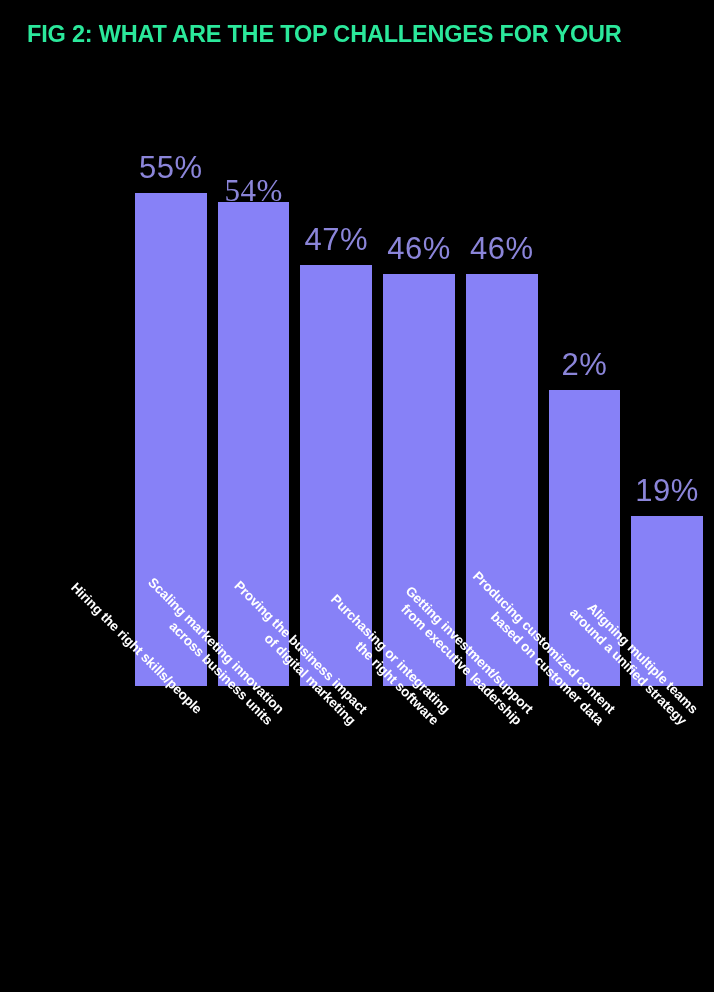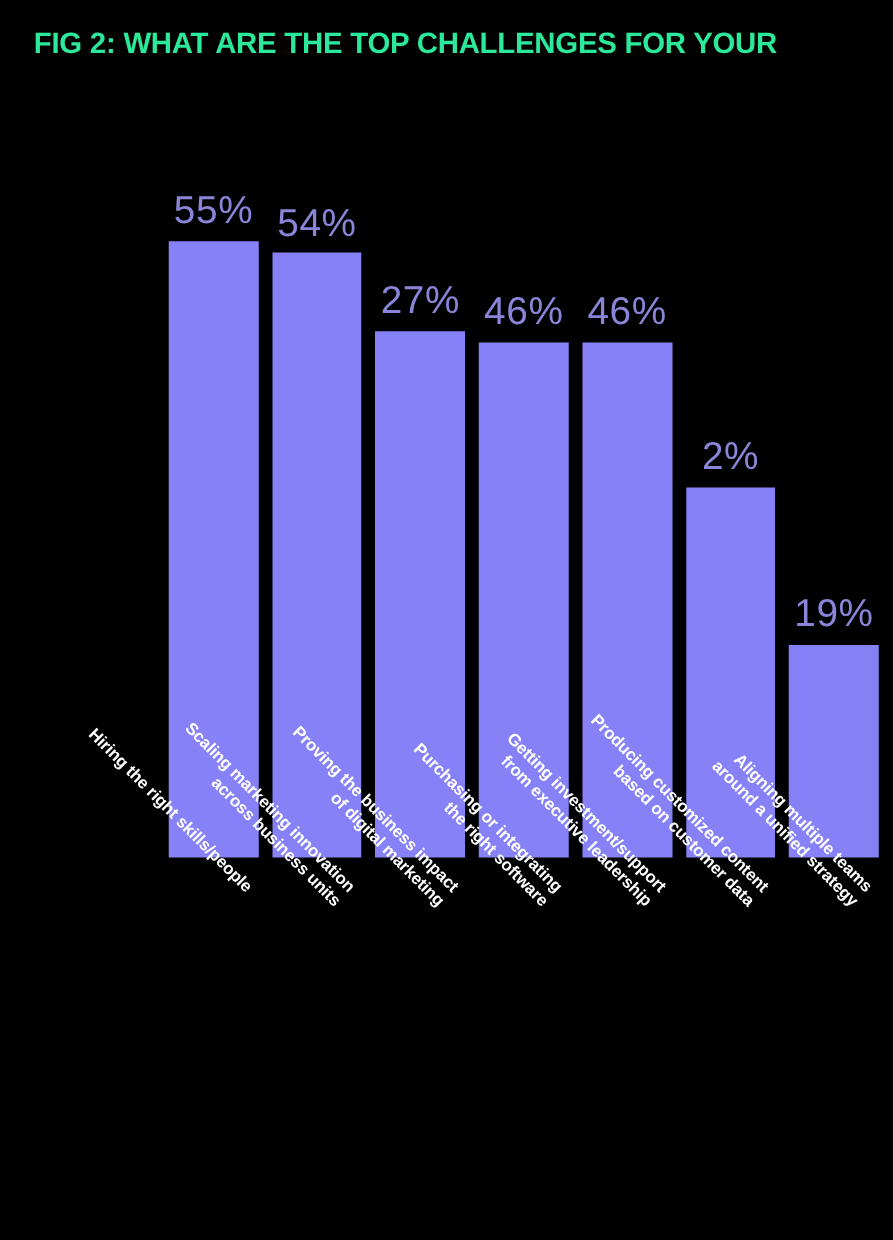--- a/index.html
+++ b/index.html
@@ -76,24 +76,24 @@
 
   <div id="title-block">
     <div class="title-line">FIG 2: WHAT ARE THE TOP CHALLENGES FOR YOUR</div>
   </div>
 
   <div id="plot">
       <div class="bar" title="Hiring the right skills/people: 55%" style="left: 135px; top: 193px; width: 71.7143px; height: 493px;"></div>
       <div class="bar-value" style="left: 127px; top: 152px; width: 87.7143px;">55%</div>
       <div class="cat-label" style="left: 204.714px; top: 706px; transform-origin: left top; transform: rotate(45deg) translate(-100%, 0px);"><span class="l1">Hiring the right skills/people</span></div>
       <div class="bar" title="Scaling marketing innovation across business units: 54%" style="left: 217.714px; top: 201.964px; width: 71.7143px; height: 484.036px;"></div>
-      <div class="bar-value" style="left: 209.714px; top: 163px; width: 87.7143px;">54%</div>
+      <div class="bar-value" style="left: 209.714px; top: 175px; width: 87.7143px; font-family: Liberation Serif, serif;">54%</div>
       <div class="cat-label" style="left: 287.429px; top: 706px; transform-origin: left top; transform: rotate(45deg) translate(-100%, 0px);"><span class="l1">Scaling marketing innovation</span><span class="l2">across business units</span></div>
       <div class="bar" title="Proving the business impact of digital marketing: 47%" style="left: 300.429px; top: 264.709px; width: 71.7143px; height: 421.291px;"></div>
-      <div class="bar-value" style="left: 292.429px; top: 223.709px; width: 87.7143px;">27%</div>
+      <div class="bar-value" style="left: 292.429px; top: 223.709px; width: 87.7143px;">47%</div>
       <div class="cat-label" style="left: 370.143px; top: 706px; transform-origin: left top; transform: rotate(45deg) translate(-100%, 0px);"><span class="l1">Proving the business impact</span><span class="l2">of digital marketing</span></div>
       <div class="bar" title="Purchasing or integrating the right software: 46%" style="left: 383.143px; top: 273.673px; width: 71.7143px; height: 412.327px;"></div>
       <div class="bar-value" style="left: 375.143px; top: 232.673px; width: 87.7143px;">46%</div>
       <div class="cat-label" style="left: 452.857px; top: 706px; transform-origin: left top; transform: rotate(45deg) translate(-100%, 0px);"><span class="l1">Purchasing or integrating</span><span class="l2">the right software</span></div>
       <div class="bar" title="Getting investment/support from executive leadership: 46%" style="left: 465.857px; top: 273.673px; width: 71.7143px; height: 412.327px;"></div>
       <div class="bar-value" style="left: 457.857px; top: 232.673px; width: 87.7143px;">46%</div>
       <div class="cat-label" style="left: 535.571px; top: 706px; transform-origin: left top; transform: rotate(45deg) translate(-100%, 0px);"><span class="l1">Getting investment/support</span><span class="l2">from executive leadership</span></div>
       <div class="bar" title="Producing customized content based on customer data: 33%" style="left: 548.571px; top: 390.2px; width: 71.7143px; height: 295.8px;"></div>
       <div class="bar-value" style="left: 540.571px; top: 349.2px; width: 87.7143px;">2%</div>
       <div class="cat-label" style="left: 618.286px; top: 706px; transform-origin: left top; transform: rotate(45deg) translate(-100%, 0px);"><span class="l1">Producing customized content</span><span class="l2">based on customer data</span></div>

